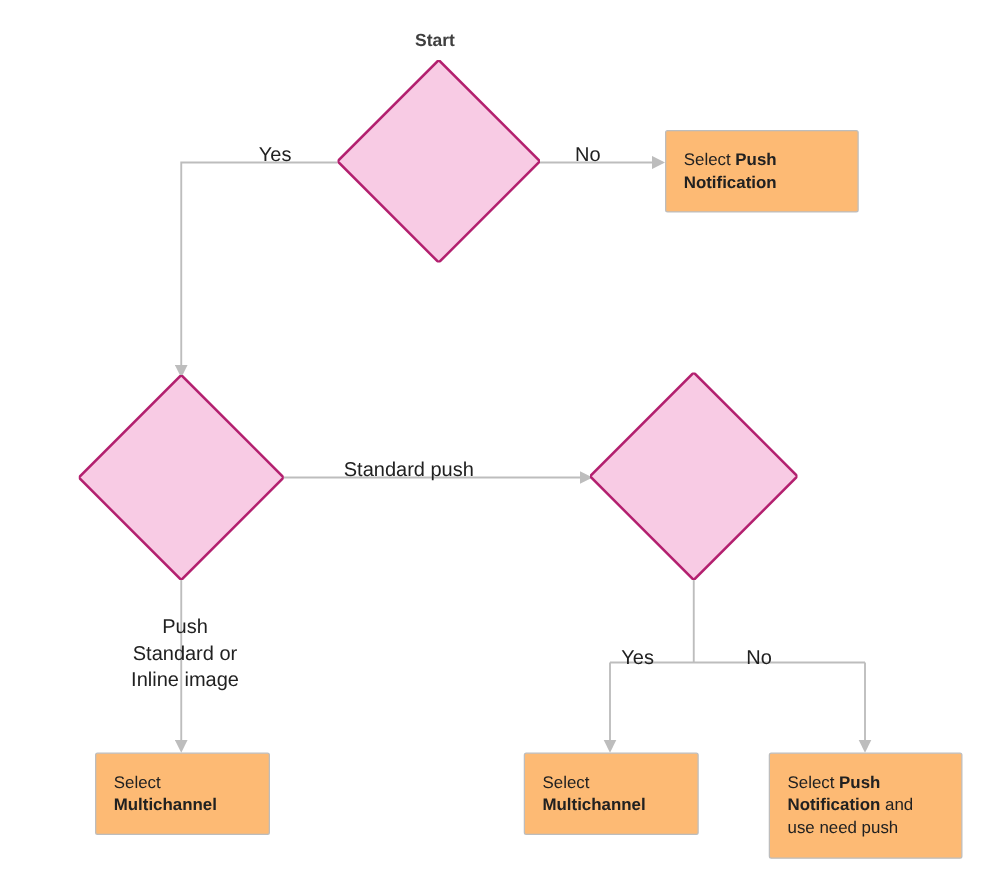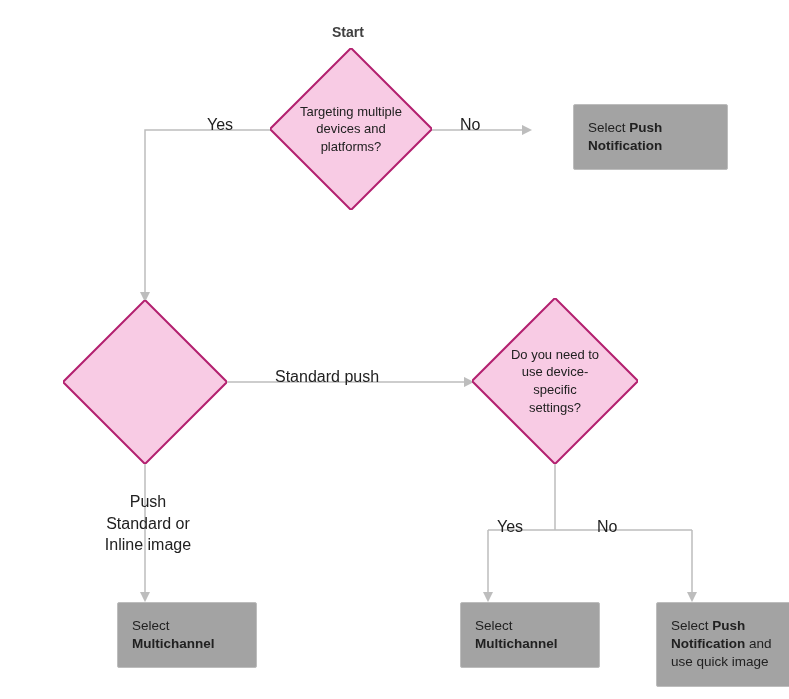--- a/index.html
+++ b/index.html
@@ -28,26 +28,25 @@
     position: absolute;
     inset: 0;
   }
   .diamond-text {
     position: relative;
     z-index: 2;
     max-width: 110px;
     font-size: 13px;
   }
   .rect {
-    background: #a3a3a3;
+    background: #fdba74;
     border: 1.5px solid #bdbdbd;
     border-radius: 2px;
     padding: 14px 14px;
     text-align: left;
-    margin-left: 41px;
   }
   .label {
     position: absolute;
     font-size: 16px;
     color: #212121;
     text-align: center;
     line-height: 1.35;
   }
   .title {
     position: absolute;
@@ -86,50 +85,48 @@
   <path d="M 488 530 L 488 600" stroke="#bdbdbd" stroke-width="1.5" fill="none" marker-end="url(#arrow)"></path>
   <path d="M 692 530 L 692 600" stroke="#bdbdbd" stroke-width="1.5" fill="none" marker-end="url(#arrow)"></path>
 </svg>
 
 <div class="title" style="left:332px; top:24px;">Start</div>
 
 <div class="node diamond-wrap" style="left:270px; top:48px; width:162px; height:162px;">
   <svg class="diamond-bg" viewBox="0 0 162 162">
     <polygon points="81,0 162,81 81,162 0,81" fill="#f8cbe4" stroke="#b3206f" stroke-width="2"></polygon>
   </svg>
-  <div class="diamond-text">Targeting multiple devices and platforms?</div>
 </div>
 
 <div class="node diamond-wrap" style="left:63px; top:300px; width:164px; height:164px;">
   <svg class="diamond-bg" viewBox="0 0 164 164">
     <polygon points="82,0 164,82 82,164 0,82" fill="#f8cbe4" stroke="#b3206f" stroke-width="2"></polygon>
   </svg>
 </div>
 
 <div class="node diamond-wrap" style="left:472px; top:298px; width:166px; height:166px;">
   <svg class="diamond-bg" viewBox="0 0 166 166">
     <polygon points="83,0 166,83 83,166 0,83" fill="#f8cbe4" stroke="#b3206f" stroke-width="2"></polygon>
   </svg>
-  <div class="diamond-text" style="max-width:98px;">Do you need to use device-specific settings?</div>
 </div>
 
 <div class="node rect" style="left:532px; top:104px; width:155px;">
   <span>Select </span><b>Push Notification</b>
 </div>
 
 <div class="node rect" style="left:76px; top:602px; width:140px;">
   <span>Select </span><b>Multichannel</b>
 </div>
 
 <div class="node rect" style="left:419px; top:602px; width:140px;">
   <span>Select </span><b>Multichannel</b>
 </div>
 
 <div class="node rect" style="left:615px; top:602px; width:155px;">
-  <span>Select </span><b>Push Notification</b><span> and use quick image</span>
+  <span>Select </span><b>Push Notification</b><span> and use need push</span>
 </div>
 
 <div class="label" style="left:207px; top:114px;">Yes</div>
 <div class="label" style="left:460px; top:114px;">No</div>
 <div class="label" style="left:275px; top:366px;">Standard push</div>
 <div class="label" style="left:104px; top:491px; width:88px;">Push Standard or Inline image</div>
 <div class="label" style="left:497px; top:516px;">Yes</div>
 <div class="label" style="left:597px; top:516px;">No</div>
 
 </body></html>

